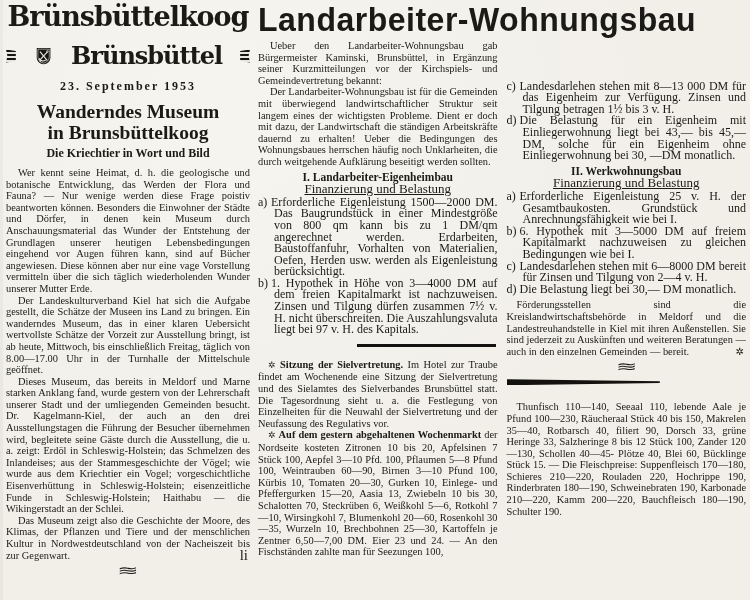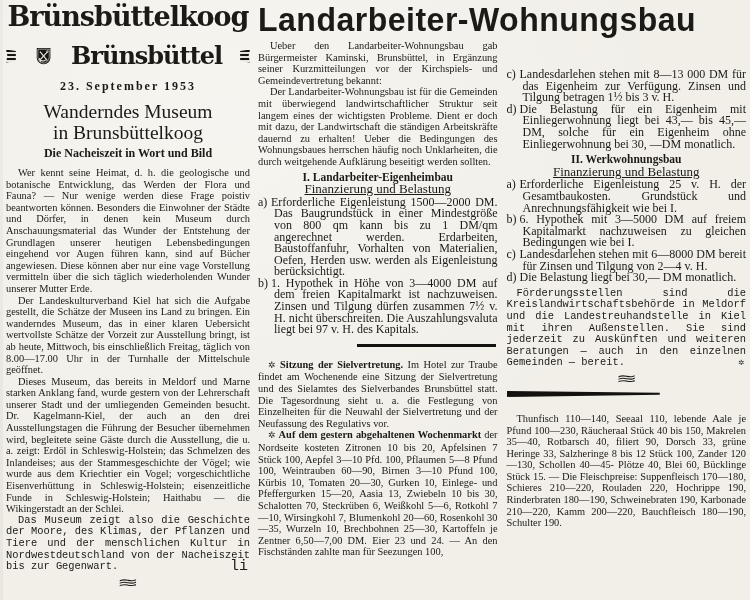--- a/index.html
+++ b/index.html
@@ -37,37 +37,37 @@
   .ribbon.right { clip-path:polygon(0 12%,100% 0,86% 50%,100% 100%,0 88%); }
   .shield { width:40px; height:46px; margin:0 2px; }
   .mast-line2 {
     font-family:"DejaVu Serif", serif;
     font-weight:bold; font-size:24px; letter-spacing:-1px; line-height:26px;
   }
   .dateline { text-align:center; font-weight:bold; font-size:12px; letter-spacing:2px; }
 
   
   .museum-head {
-    text-align:center; font-weight:normal; font-size:19.5px; line-height:21px;
+    text-align:center; font-weight:bold; font-size:19.5px; line-height:21px;
     margin-top:7px; font-family:"Liberation Serif", serif;
   }
   .museum-sub { text-align:center; font-weight:bold; font-size:12px; margin-top:3px; }
   .big-headline {
     font-family:"Liberation Sans", sans-serif;
     font-weight:bold; font-size:32px; line-height:34px; letter-spacing:.5px;
     white-space:nowrap; transform:scaleY(1.04); transform-origin:left top;
   }
 
   
   .bodytext { font-size:10.4px; line-height:11.6px; text-align:justify; }
   .bodytext p { text-indent:12px; }
   .bodytext p.noindent { text-indent:0; }
   .col-left .bodytext { margin-top:6px; }
   b.lead { font-weight:bold; }
-  .p-rel { position:relative;font-family:Liberation Mono, monospace; }
+  .p-rel { position:relative; }
   .sig { position:absolute; right:2px; bottom:0; font-size:15px; }
   .star { font-size:9px; }
   .star-right { position:absolute; right:2px; bottom:0; font-size:10px; }
 
   
   .sec-title { text-align:center; font-weight:bold; font-size:11.5px; margin-top:4px; }
   .sec-sub   { text-align:center; font-size:13px; margin-bottom:2px;text-decoration:underline; }
 
   
   .item { font-size:12px; line-height:11.6px; text-align:justify;
@@ -107,21 +107,21 @@
         <span class="mast-line2">Brünsbüttel</span>
         <span class="ribbon right"></span>
       </div>
       <div class="dateline">23. September 1953</div>
     </div>
 
     <div class="museum-head">
       <div>Wanderndes Museum</div>
       <div>in Brunsbüttelkoog</div>
     </div>
-    <div class="museum-sub">Die Nacheiszeit in Wort und Bild</div>
+    <div class="museum-sub">Die Kriechtier in Wort und Bild</div>
 
     <div class="bodytext">
       <p>Wer kennt seine Heimat, d. h. die geologische und botanische Entwicklung, das Werden der Flora und Fauna? — Nur wenige werden diese Frage poistiv beantworten können. Besonders die Einwohner der Städte und Dörfer, in denen kein Museum durch Anschauungsmaterial das Wunder der Entstehung der Grundlagen unserer heutigen Lebensbedingungen eingehend vor Augen führen kann, sind auf Bücher angewiesen. Diese können aber nur eine vage Vorstellung vermitteln über die sich täglich wiederholenden Wunder unserer Mutter Erde.</p>
       <p>Der Landeskulturverband Kiel hat sich die Aufgabe gestellt, die Schätze der Museen ins Land zu bringen. Ein wanderndes Museum, das in einer klaren Uebersicht wertvollste Schätze der Vorzeit zur Ausstellung bringt, ist ab heute, Mittwoch, bis einschließlich Freitag, täglich von 8.00—17.00 Uhr in der Turnhalle der Mittelschule geöffnet.</p>
       <p>Dieses Museum, das bereits in Meldorf und Marne starken Anklang fand, wurde gestern von der Lehrerschaft unserer Stadt und der umliegenden Gemeinden besucht. Dr. Kagelmann-Kiel, der auch an den drei Ausstellungstagen die Führung der Besucher übernehmen wird, begleitete seine Gäste durch die Ausstellung, die u. a. zeigt: Erdöl in Schleswig-Holstein; das Schmelzen des Inlandeises; aus der Stammesgeschichte der Vögel; wie wurde aus dem Kriechtier ein Vogel; vorgeschichtliche Eisenverhüttung in Schleswig-Holstein; eisenzeitliche Funde in Schleswig-Holstein; Haithabu — die Wikingerstadt an der Schlei.</p>
       <p class="p-rel"><span>Das Museum zeigt also die Geschichte der Moore, des Klimas, der Pflanzen und Tiere und der menschlichen Kultur in Nordwestdeutschland von der Nacheiszeit bis zur Gegenwart.</span><span class="sig">li</span></p>
     </div>
     <span class="squiggle">≋</span>
   </div>
 

